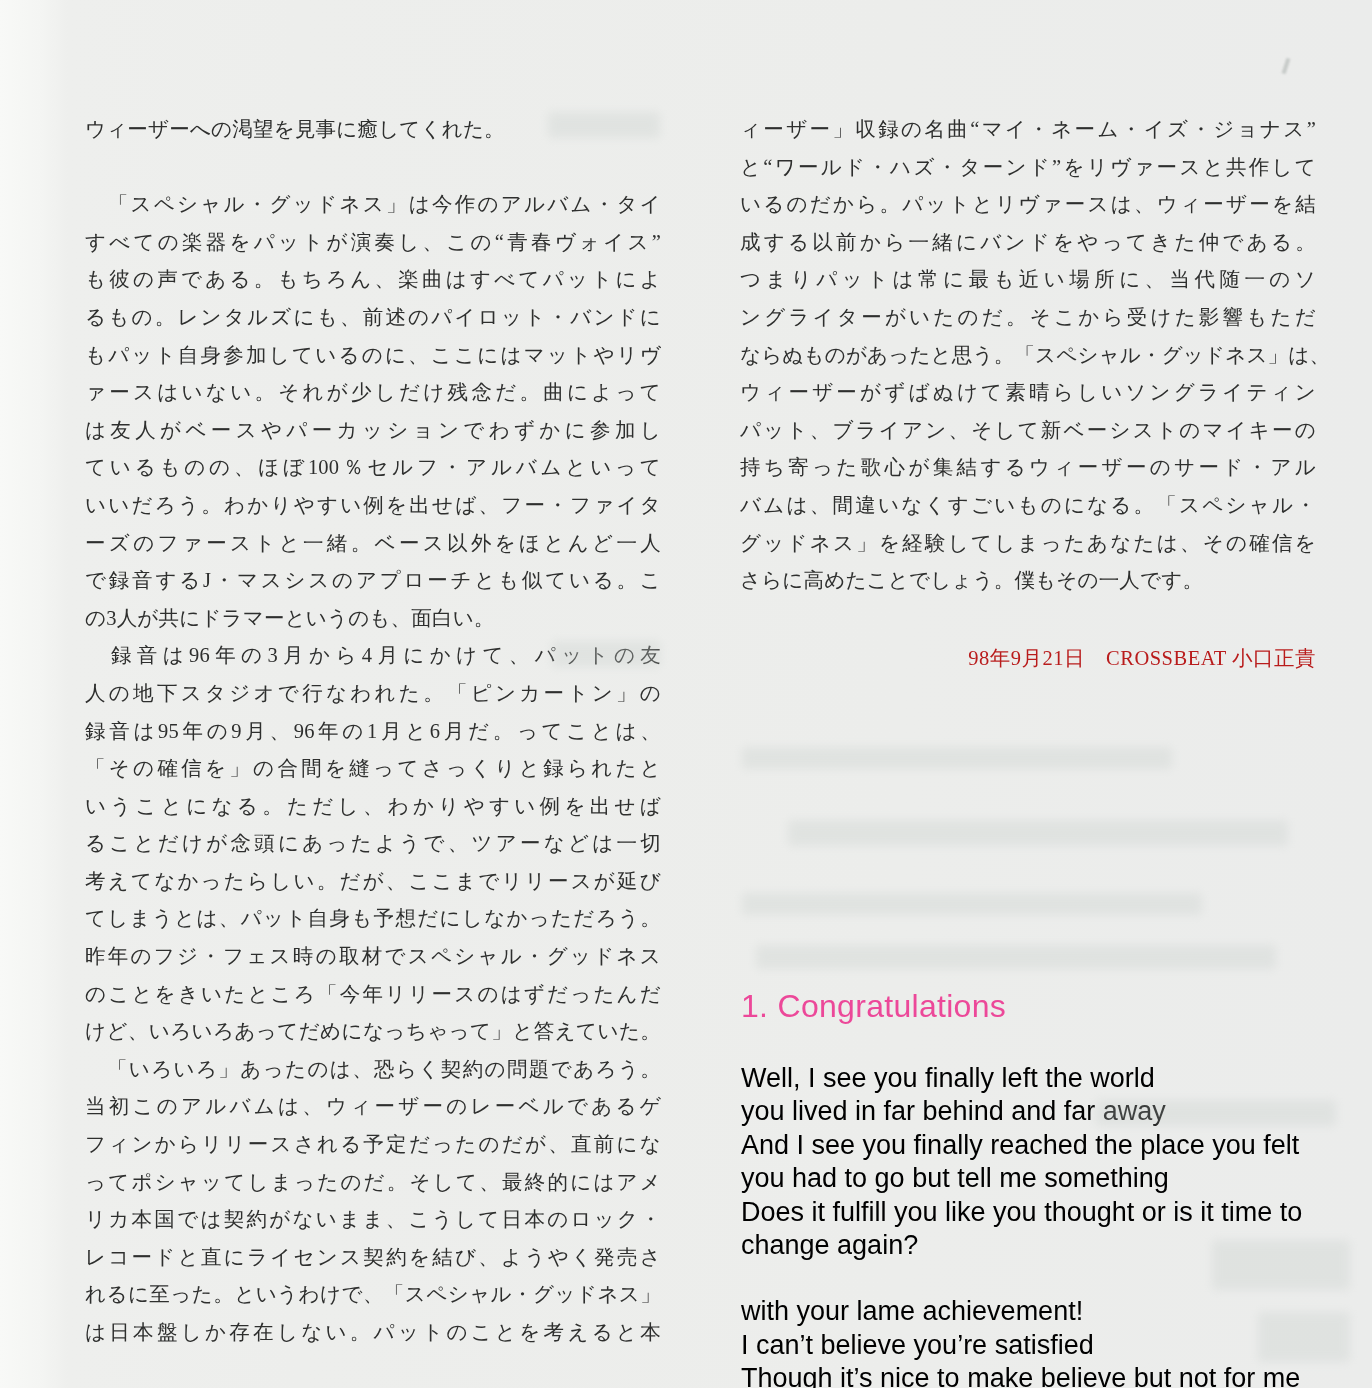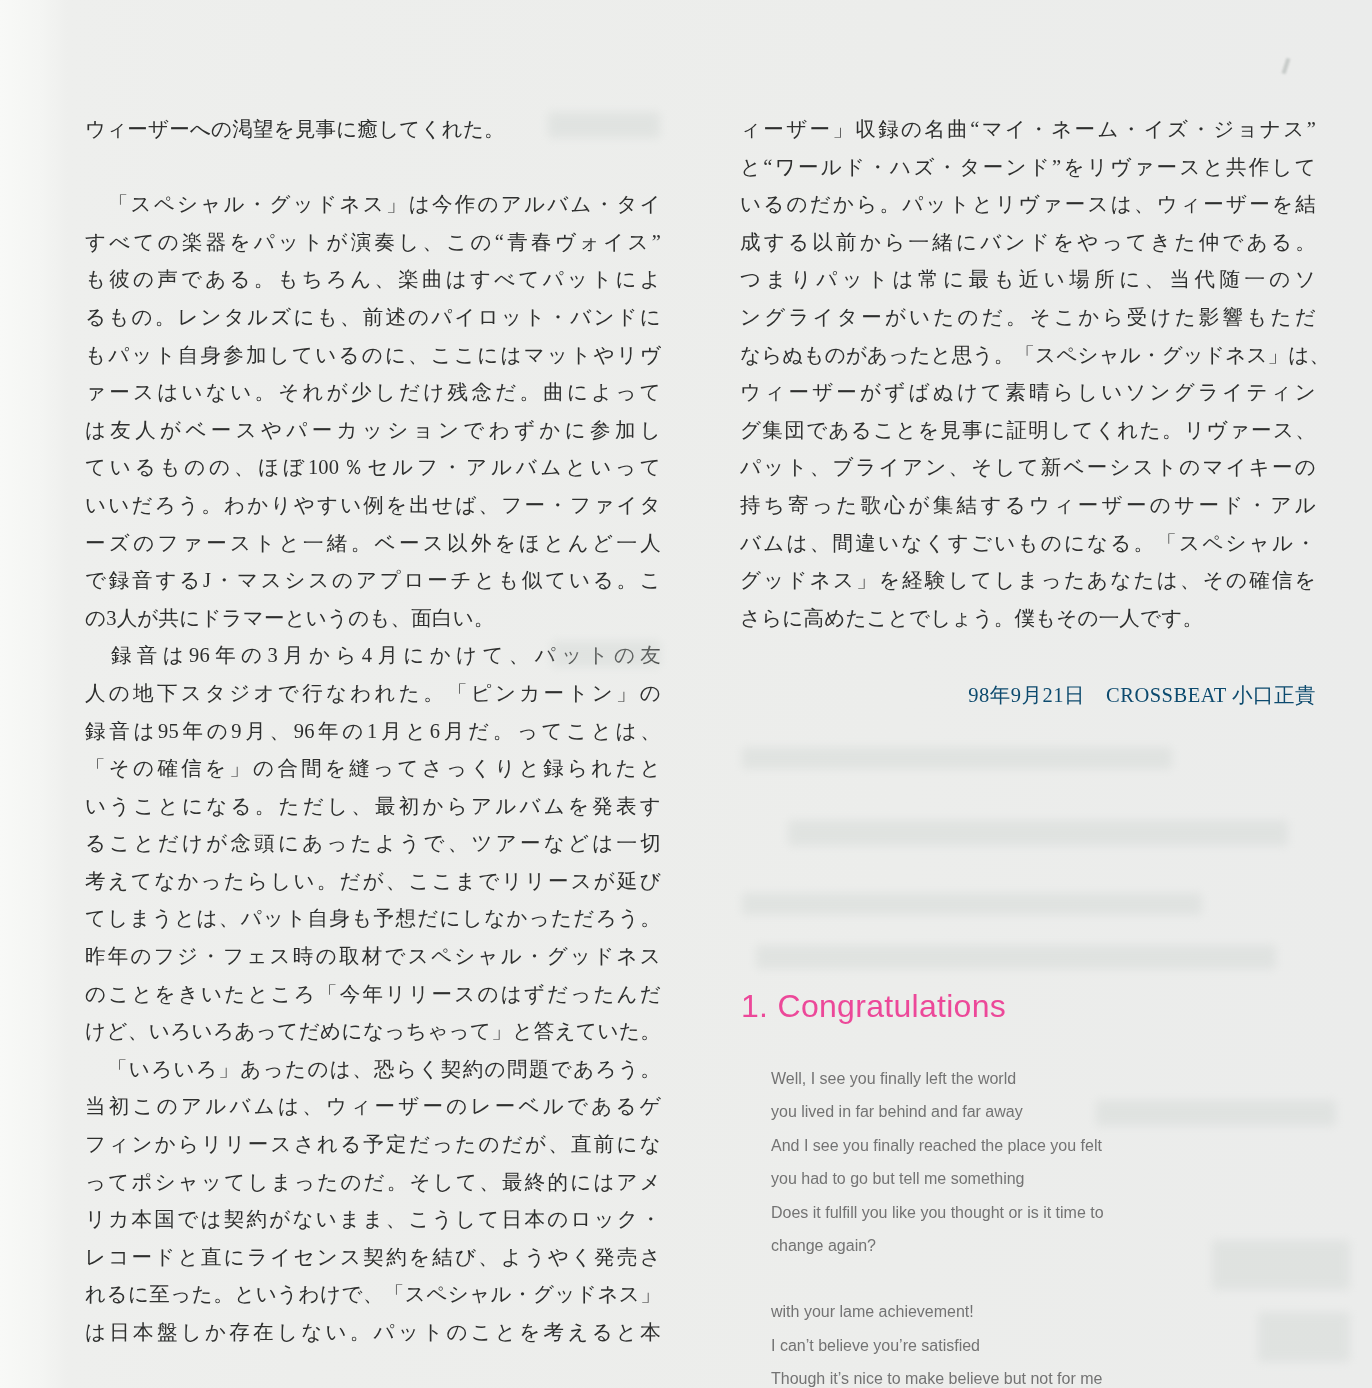--- a/index.html
+++ b/index.html
@@ -36,40 +36,39 @@
   .tline.endline, .tline.rag {
     text-align: left;
     text-align-last: left;
   }
   .gap-top { margin-top: 37.6px; }
   .byline {
     margin-top: 40px;
     font-size: 20.5px;
     text-align: right;
     letter-spacing: 0.5px;
-    color: #0c4a6e;
+    color: #b91c1c;
   }
   .song {
     position: absolute;
     left: 741px;
     top: 986px;
     width: 610px;
     color: #333433;
   }
   .song-heading {
     font-size: 32px;
     line-height: 40px;
     letter-spacing: 0.3px;
     color: #ec4899;
   }
   .stanza {
-    font-size: 16px;
+    font-size: 27px;
     line-height: 33.4px;
-    color: #737373;
-    margin-left: 30px;
+    color: #000000;
   }
   .stanza .tline {
     height: 33.4px;
     text-align: left;
     text-align-last: left;
   }
   .stanza-1 { margin-top: 36px; }
   .stanza-2 { margin-top: 33px; }
   .ghost {
     position: absolute;
@@ -108,21 +107,21 @@
       <div class="tline">いいだろう。わかりやすい例を出せば、フー・ファイタ</div>
       <div class="tline">ーズのファーストと一緒。ベース以外をほとんど一人</div>
       <div class="tline">で録音するJ・マスシスのアプローチとも似ている。こ</div>
       <div class="tline endline">の3人が共にドラマーというのも、面白い。</div>
     </div>
   <div>
       <div class="tline">　録音は96年の3月から4月にかけて、パットの友</div>
       <div class="tline">人の地下スタジオで行なわれた。「ピンカートン」の</div>
       <div class="tline">録音は95年の9月、96年の1月と6月だ。ってことは、</div>
       <div class="tline">「その確信を」の合間を縫ってさっくりと録られたと</div>
-      <div class="tline">いうことになる。ただし、最初からアルバムを発表す</div>
+      <div class="tline">いうことになる。ただし、わかりやすい例を出せば</div>
       <div class="tline">ることだけが念頭にあったようで、ツアーなどは一切</div>
       <div class="tline">考えてなかったらしい。だが、ここまでリリースが延び</div>
       <div class="tline">てしまうとは、パット自身も予想だにしなかっただろう。</div>
       <div class="tline">昨年のフジ・フェス時の取材でスペシャル・グッドネス</div>
       <div class="tline">のことをきいたところ「今年リリースのはずだったんだ</div>
       <div class="tline">けど、いろいろあってだめになっちゃって」と答えていた。</div>
     </div>
   <div>
       <div class="tline">　「いろいろ」あったのは、恐らく契約の問題であろう。</div>
       <div class="tline">当初このアルバムは、ウィーザーのレーベルであるゲ</div>
@@ -138,21 +137,20 @@
 <div class="col jp-par" style="left:740px; top:111px;">
   <div>
       <div class="tline">ィーザー」収録の名曲“マイ・ネーム・イズ・ジョナス”</div>
       <div class="tline">と“ワールド・ハズ・ターンド”をリヴァースと共作して</div>
       <div class="tline">いるのだから。パットとリヴァースは、ウィーザーを結</div>
       <div class="tline">成する以前から一緒にバンドをやってきた仲である。</div>
       <div class="tline">つまりパットは常に最も近い場所に、当代随一のソ</div>
       <div class="tline">ングライターがいたのだ。そこから受けた影響もただ</div>
       <div class="tline">ならぬものがあったと思う。「スペシャル・グッドネス」は、</div>
       <div class="tline">ウィーザーがずばぬけて素晴らしいソングライティン</div>
-      <div class="tline">グ集団であることを見事に証明してくれた。リヴァース、</div>
       <div class="tline">パット、ブライアン、そして新ベーシストのマイキーの</div>
       <div class="tline">持ち寄った歌心が集結するウィーザーのサード・アル</div>
       <div class="tline">バムは、間違いなくすごいものになる。「スペシャル・</div>
       <div class="tline">グッドネス」を経験してしまったあなたは、その確信を</div>
       <div class="tline endline">さらに高めたことでしょう。僕もその一人です。</div>
     </div>
   <div class="byline">98年9月21日　CROSSBEAT 小口正貴</div>
 </div>
 
 <div class="song">

